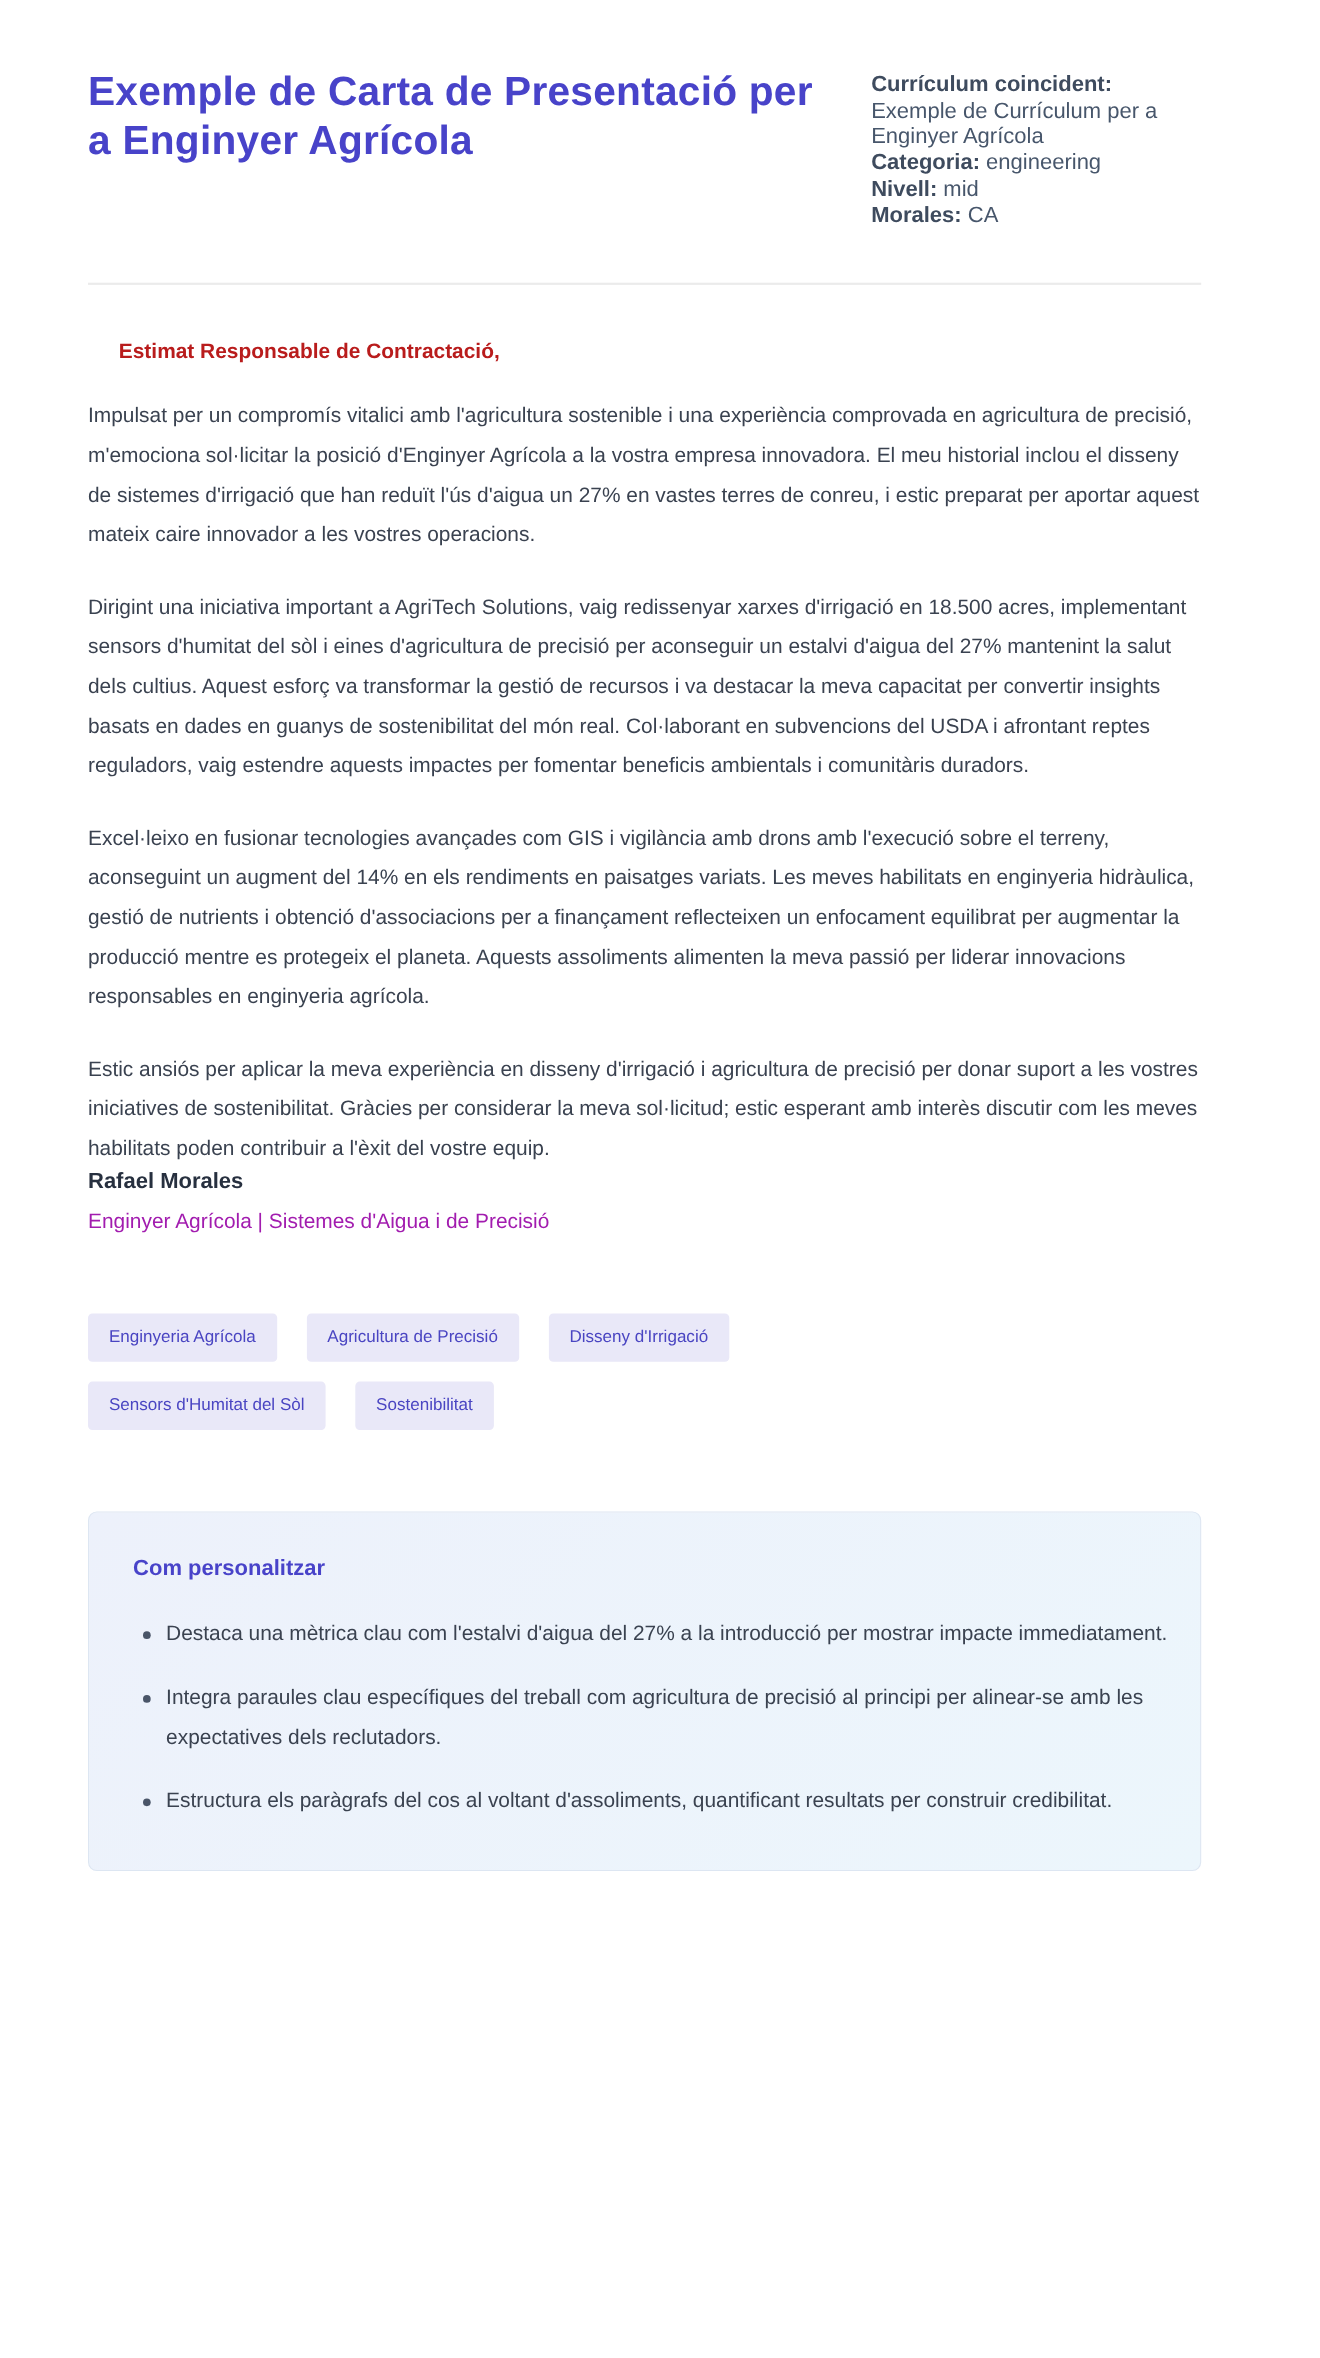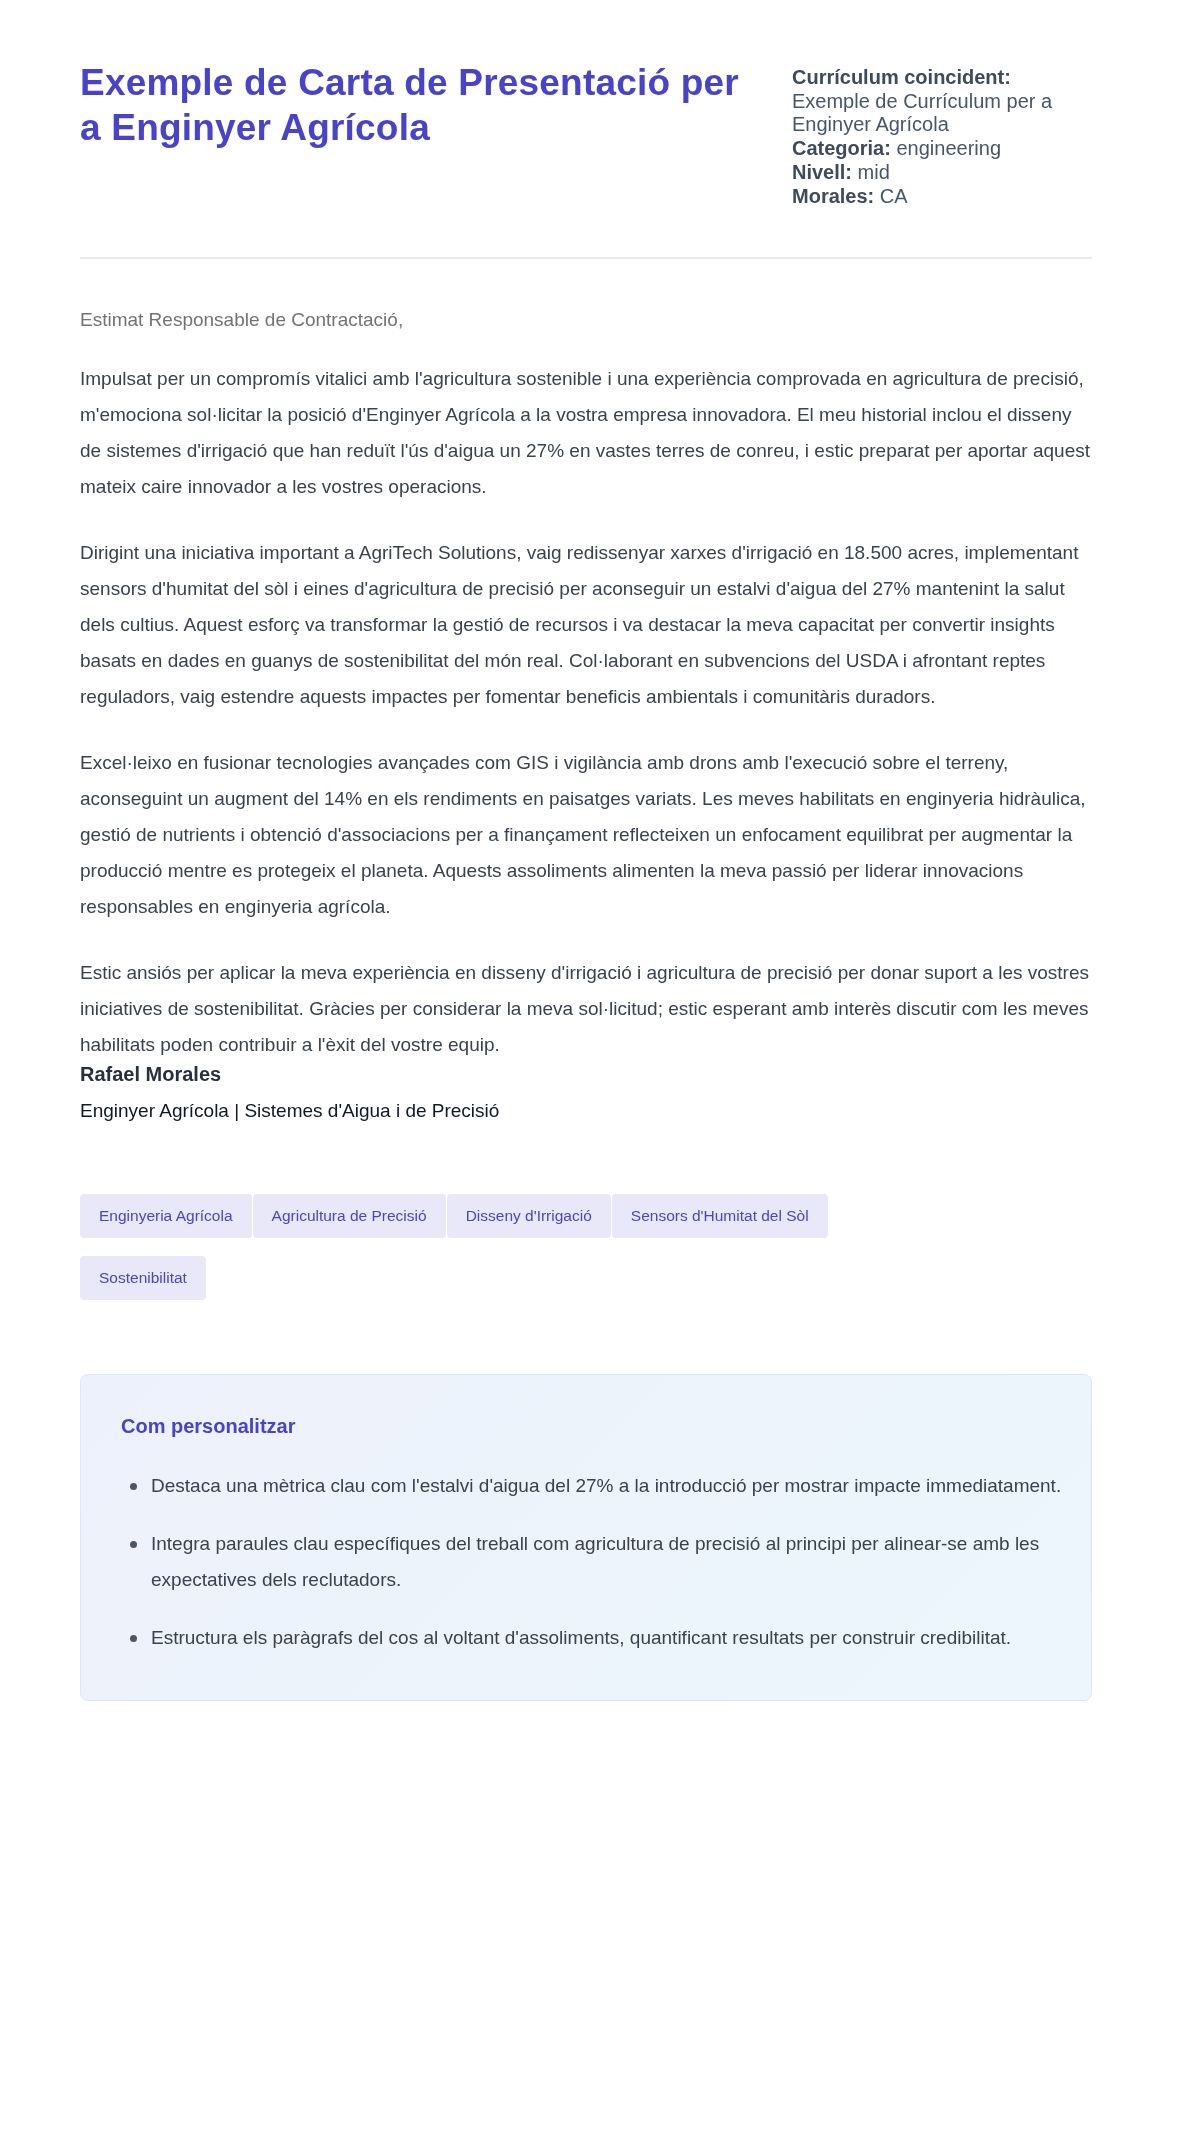--- a/index.html
+++ b/index.html
@@ -47,40 +47,41 @@
 
   .divider {
     border: none;
     border-top: 2px solid #ebebeb;
     margin-top: 48px;
   }
 
   
   .greeting {
     margin-top: 50px;
-    color: #737373;
+    color: #b91c1c;
     font-size: 19px;
-    font-weight: 400;
+    font-weight: 700;
+    margin-left: 28px;
   }
   .letter p.para {
     margin-top: 30px;
     font-size: 19px;
     line-height: 36px;
     color: #3a4250;
   }
   .signature { }
   .sig-name { color: #27303f; font-size: 20px; font-weight: 700; }
-  .sig-role { margin-top: 14px; color: #0f172a; font-size: 19px; }
+  .sig-role { margin-top: 14px; color: #a21caf; font-size: 19px; }
 
   
   .tags {
     margin-top: 72px;
     display: flex;
     flex-wrap: wrap;
-    gap: 18px 1px;
+    gap: 18px 27px;
     width: 760px;
   }
   .tag-chip {
     background: #e9e8f8;
     color: #4a45c2;
     font-size: 15.5px;
     padding: 13px 19px;
     border-radius: 4px;
     white-space: nowrap;
   }

